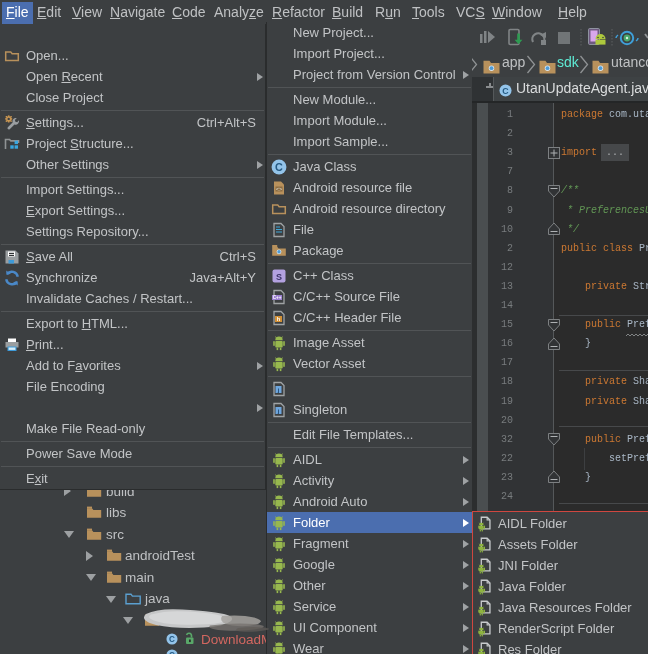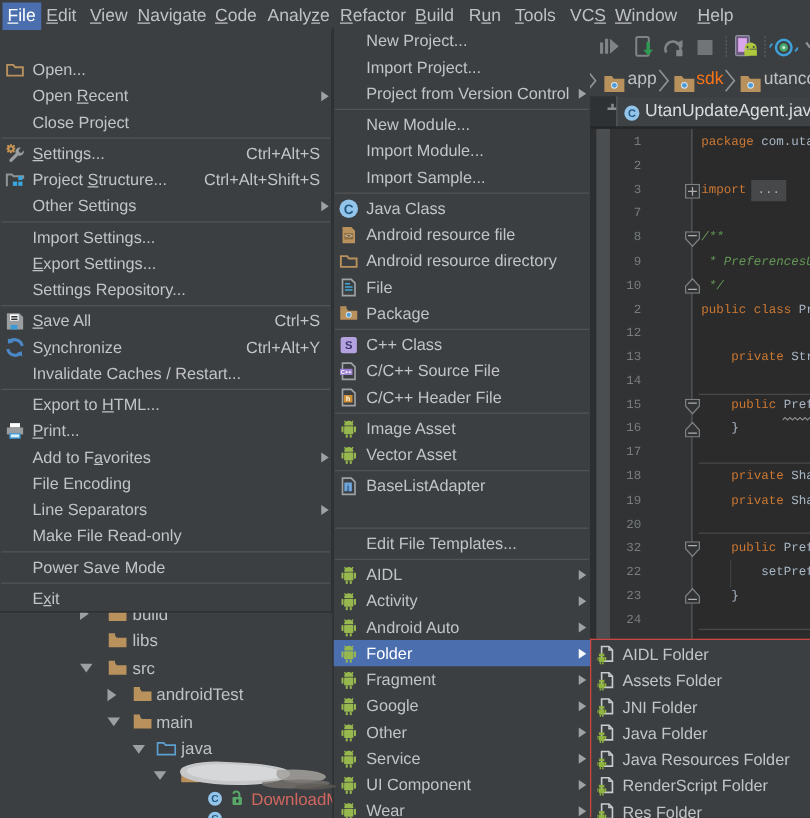--- a/index.html
+++ b/index.html
@@ -89,21 +89,21 @@
   </svg>
 <div class="abs" style="left:502px;top:54px;font-size:14px;color:#bfc1c3;z-index:2">app</div>
 <svg class="abs" style="left:526px;top:55px;z-index:2" width="10" height="19" viewBox="0 0 10 19">
     <path d="M1.5 1l7 8.5-7 8.5" stroke="#8f9294" stroke-width="1.3" fill="none"></path>
   </svg>
 <svg class="abs" style="left:539px;top:60px;z-index:2" width="17" height="14" viewBox="0 0 17 14">
     <path d="M0.5 0.8h6l1.5 2.2h8.5v10.5h-16z" fill="#b8915c"></path>
     <circle cx="8.5" cy="8.2" r="2.7" fill="#d8e7f2"></circle>
     <circle cx="8.5" cy="8.2" r="1.9" fill="#4f9bd5"></circle>
   </svg>
-<div class="abs" style="left:557px;top:54px;font-size:14px;color:#f97316;z-index:2">sdk</div>
+<div class="abs" style="left:557px;top:54px;font-size:14px;color:#5eead4;z-index:2">sdk</div>
 <svg class="abs" style="left:579px;top:55px;z-index:2" width="10" height="19" viewBox="0 0 10 19">
     <path d="M1.5 1l7 8.5-7 8.5" stroke="#8f9294" stroke-width="1.3" fill="none"></path>
   </svg>
 <svg class="abs" style="left:592px;top:60px;z-index:2" width="17" height="14" viewBox="0 0 17 14">
     <path d="M0.5 0.8h6l1.5 2.2h8.5v10.5h-16z" fill="#b8915c"></path>
     <circle cx="8.5" cy="8.2" r="2.7" fill="#d8e7f2"></circle>
     <circle cx="8.5" cy="8.2" r="1.9" fill="#4f9bd5"></circle>
   </svg>
 <div class="abs" style="left:611px;top:54px;font-size:14px;color:#bfc1c3;z-index:2">utancourse</div>
 <div class="abs" style="left:266px;top:77px;width:382px;height:26px;background:#2f3234;border-bottom:2px solid #242627;z-index:1"></div>
@@ -282,21 +282,20 @@
     </div>
 <div class="mi" style="top:109.0px">
       <svg class="ic" style="left:4px" width="16" height="16" viewBox="0 0 16 16">
    <path d="M1.5 13V3.5h4l1.3 1.4h7.7V7" fill="none" stroke="#8f9395" stroke-width="1.6"></path>
    <rect x="6.3" y="9.3" width="3.4" height="3.4" fill="#3aa7e0"></rect>
         <rect x="10.6" y="9.3" width="3.4" height="3.4" fill="#3aa7e0"></rect>
    <rect x="10.6" y="5" width="3.4" height="3.4" fill="#3aa7e0" opacity="0"></rect>
    <rect x="10.6" y="13" width="3.4" height="3.4" fill="#3aa7e0" transform="translate(0,-8.3)"></rect>
       </svg>
       <span class="lb" style="left:26px">Project <u>S</u>tructure...</span>
-      <span class="sc">Ctrl+Alt+Shift+S</span>
     </div>
 <div class="mi" style="top:130.0px">
       <span class="lb" style="left:26px">Other Settings</span>
       <span class="arr" style="right:2px"></span>
     </div>
 <div class="sep" style="top:152.5px"></div>
 <div class="mi" style="top:155.0px">
       <span class="lb" style="left:26px">Import Settings...</span>
     </div>
 <div class="mi" style="top:176.0px">
@@ -318,21 +317,21 @@
       <span class="sc">Ctrl+S</span>
     </div>
 <div class="mi" style="top:243.0px">
       <svg class="ic" style="left:4px" width="16" height="16" viewBox="0 0 16 16">
    <path d="M13.8 6.8A6.2 6.2 0 0 0 3.0 3.9" fill="none" stroke="#4a88c7" stroke-width="2.4"></path>
    <path d="M2.2 0.6l0.4 4.4 4.2-1.3z" fill="#4a88c7"></path>
    <path d="M2.2 9.2a6.2 6.2 0 0 0 10.8 2.9" fill="none" stroke="#4a88c7" stroke-width="2.4"></path>
    <path d="M13.8 15.4l-0.4-4.4-4.2 1.3z" fill="#4a88c7"></path>
       </svg>
       <span class="lb" style="left:26px">S<u>y</u>nchronize</span>
-      <span class="sc">Ctrl+Alt+Y</span>
+      <span class="sc">Java+Alt+Y</span>
     </div>
 <div class="mi" style="top:264.0px">
       <span class="lb" style="left:26px">Invalidate Caches / Restart...</span>
     </div>
 <div class="sep" style="top:286.5px"></div>
 <div class="mi" style="top:289.0px">
       <span class="lb" style="left:26px">Export to <u>H</u>TML...</span>
     </div>
 <div class="mi" style="top:310.0px">
       <svg class="ic" style="left:4px" width="16" height="16" viewBox="0 0 16 16">
@@ -344,21 +343,20 @@
       <span class="lb" style="left:26px"><u>P</u>rint...</span>
     </div>
 <div class="mi" style="top:331.0px">
       <span class="lb" style="left:26px">Add to F<u>a</u>vorites</span>
       <span class="arr" style="right:2px"></span>
     </div>
 <div class="mi" style="top:352.0px">
       <span class="lb" style="left:26px">File Encoding</span>
     </div>
 <div class="mi" style="top:373.0px">
-      <span class="lb" style="left:26px">Line Separators</span>
       <span class="arr" style="right:2px"></span>
     </div>
 <div class="mi" style="top:394.0px">
       <span class="lb" style="left:26px">Make File Read-only</span>
     </div>
 <div class="sep" style="top:416.5px"></div>
 <div class="mi" style="top:419.0px">
       <span class="lb" style="left:26px">Power Save Mode</span>
     </div>
 <div class="sep" style="top:441.5px"></div>
@@ -478,21 +476,28 @@
       </svg>
       <span class="lb" style="left:26px">Vector Asset</span>
     </div>
 <div class="sep" style="top:353.5px"></div>
 <div class="mi" style="top:356.0px">
       <svg class="ic" style="left:4px" width="16" height="16" viewBox="0 0 16 16">
         <path d="M3 1.5h7l3 3v10H3z" fill="#3c3f41" stroke="#9fa3a5" stroke-width="1.3"></path>
         <rect x="4.5" y="5" width="6" height="7" fill="#6ea6dd"></rect>
         <text x="7.5" y="10.8" font-size="6" font-weight="bold" fill="#20456b" text-anchor="middle" font-family="Liberation Sans">j</text>
       </svg>
-      <span class="lb" style="left:26px">BaseListAdapter</span>
+    </div>
+<div class="mi" style="top:377.0px">
+      <svg class="ic" style="left:4px" width="16" height="16" viewBox="0 0 16 16">
+        <path d="M3 1.5h7l3 3v10H3z" fill="#3c3f41" stroke="#9fa3a5" stroke-width="1.3"></path>
+        <rect x="4.5" y="5" width="6" height="7" fill="#6ea6dd"></rect>
+        <text x="7.5" y="10.8" font-size="6" font-weight="bold" fill="#20456b" text-anchor="middle" font-family="Liberation Sans">j</text>
+      </svg>
+      <span class="lb" style="left:26px">Singleton</span>
     </div>
 <div class="sep" style="top:399.5px"></div>
 <div class="mi" style="top:402.0px">
       <span class="lb" style="left:26px">Edit File Templates...</span>
     </div>
 <div class="sep" style="top:424.5px"></div>
 <div class="mi" style="top:427.0px">
       <svg class="ic" style="left:4px;top:2.5px" width="16" height="15" viewBox="0 0 16 15">
  <g fill="#97b84e">
  <path d="M4.3 4.8a3.7 3.7 0 0 1 7.4 0z"></path>

